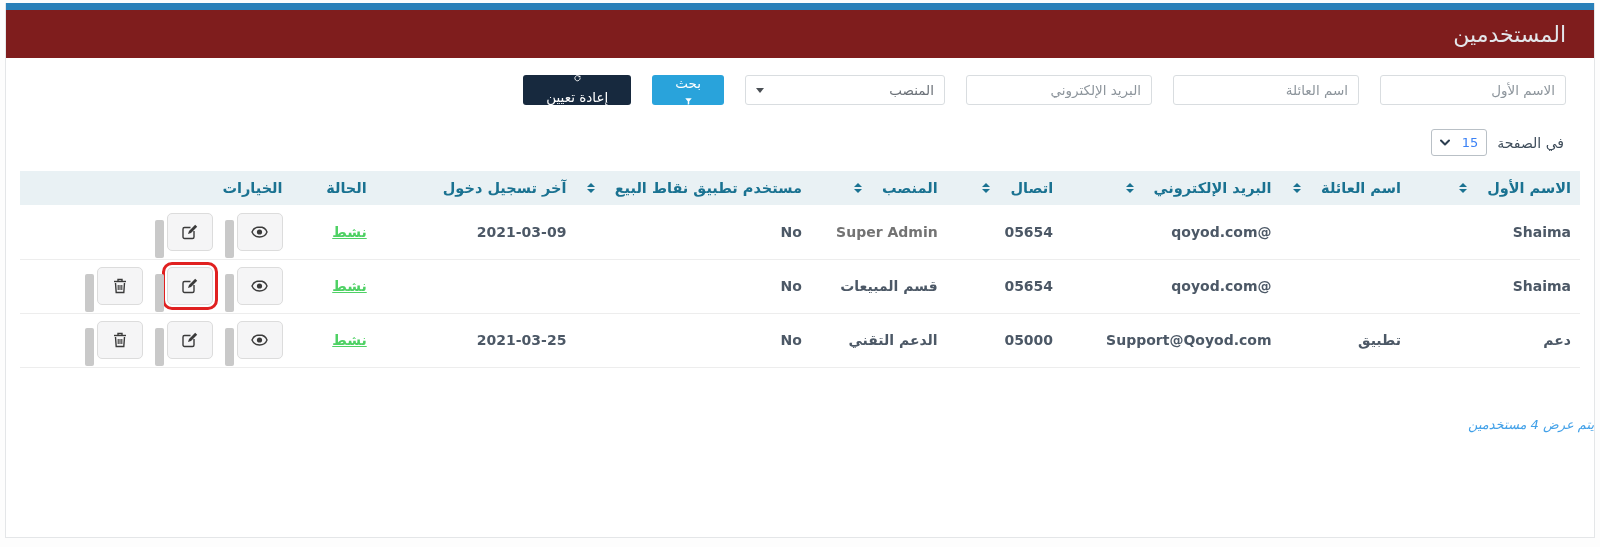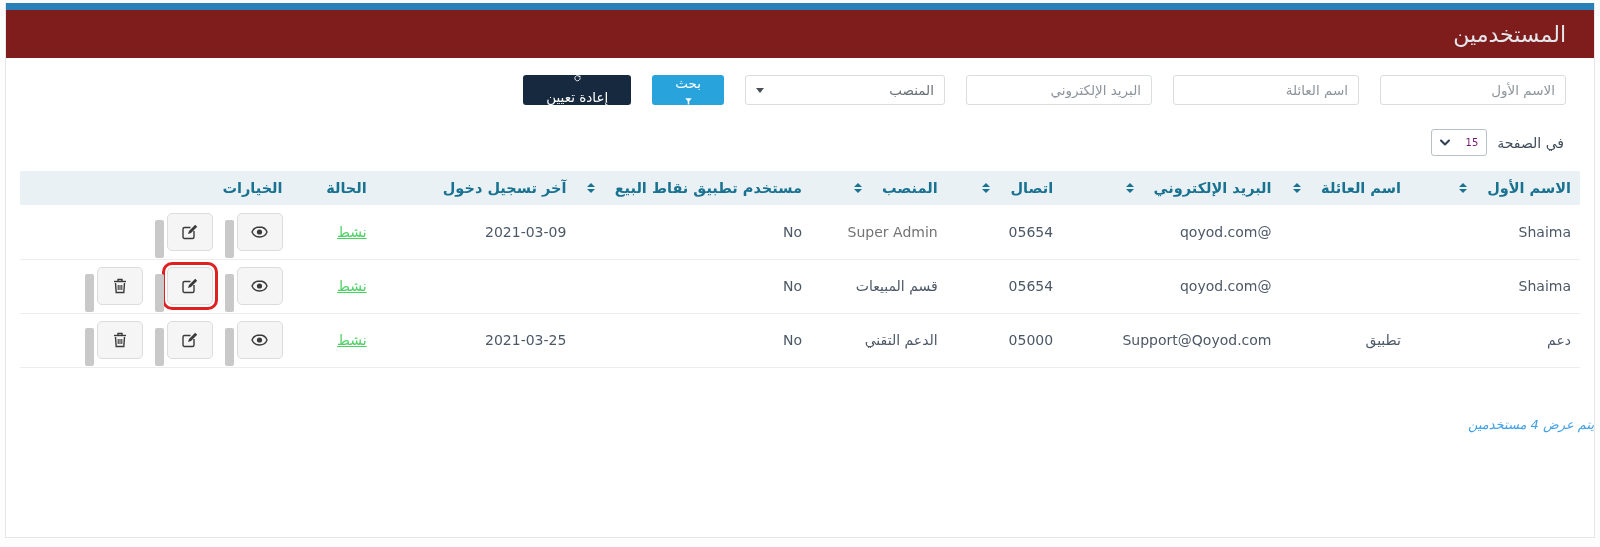--- a/index.html
+++ b/index.html
@@ -21,26 +21,26 @@
   .caret-down { width:0; height:0; border-left:4px solid transparent; border-right:4px solid transparent; border-top:5px solid #4a4f54; }
   .btn { height:30px; border:none; border-radius:3px; display:flex; align-items:center; gap:7px; padding:0 23px; cursor:pointer; font-family:"DejaVu Sans", sans-serif;flex-direction:column; }
   .btn-search { background:#29a3db; color:#fff; font-size:13.5px; }
   .btn-reset { background:#17293e; color:#fff; font-size:13.5px; }
   .btn svg { display:block; }
 
   
   .perpage-row { display:flex; align-items:center; gap:10px; padding:24px 30px 0 0; }
   .perpage-label { font-size:14px; color:#3e4c5a; }
   .pp-select { width:56px; height:27px; border:1px solid #b9c0c6; border-radius:3px; background:#fff; display:flex; align-items:center; justify-content:space-between; padding:0 8px; cursor:pointer; }
-  .pp-value { font-size:10px; color:#701a75; }
+  .pp-value { font-size:13px; color:#3b82f6; }
 
   
   table { width:calc(100% - 28px); margin:15px 14px 0 14px; border-collapse:collapse; table-layout:fixed; }
   thead th { background:#e9f1f4; color:#1a7291; font-size:14.5px; font-weight:bold; height:34px; padding:8px 9px; text-align:right; white-space:nowrap; }
-  tbody td { height:54px; padding:0 9px; font-size:14px; color:#4c5866; text-align:right; border-bottom:1px solid #ededed; white-space:nowrap; }
+  tbody td { height:54px; padding:0 9px; font-size:14px; color:#4c5866; text-align:right; border-bottom:1px solid #ededed; white-space:nowrap;font-weight:bold; }
   .th-inner { display:inline-flex; align-items:center; gap:20px; }
   .sort { display:inline-flex; flex-direction:column; gap:2px; cursor:pointer; }
   .sort i { display:block; width:0; height:0; border-left:4px solid transparent; border-right:4px solid transparent; }
   .sort .up { border-bottom:4px solid #1a7291; }
   .sort .dn { border-top:4px solid #1a7291; }
 
   .pos-super { color:#737373; }
   .status-link { color:#4ed164; text-decoration:underline; cursor:pointer; }
 
   

